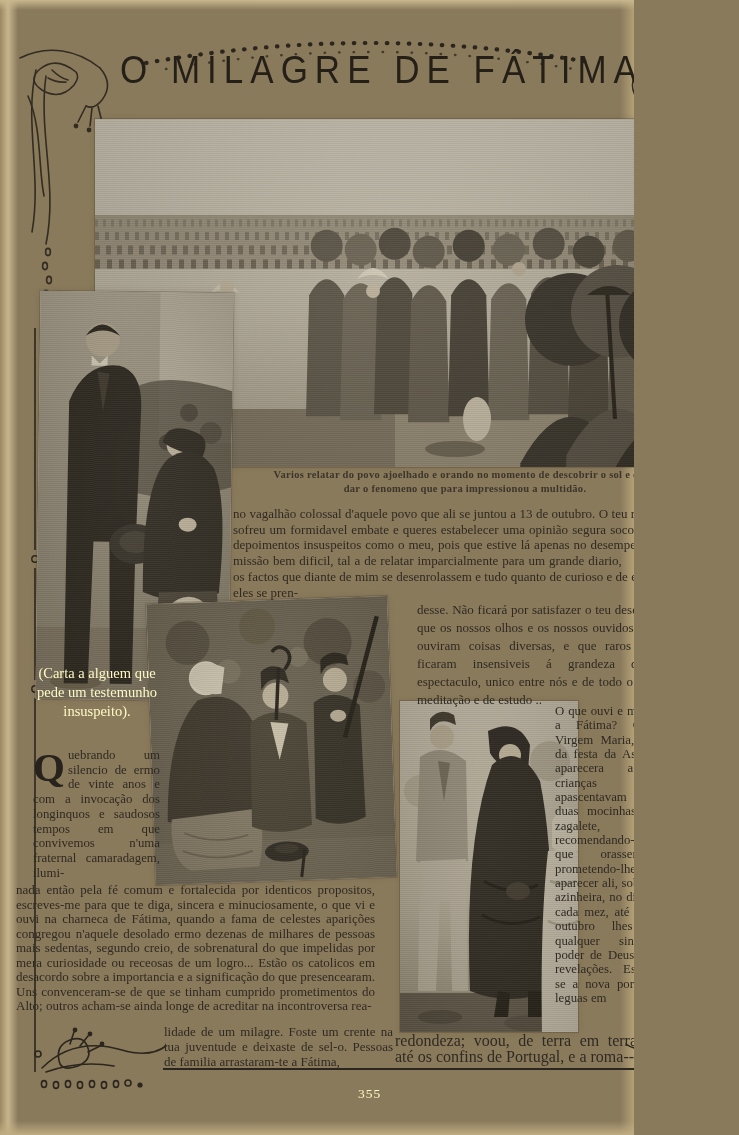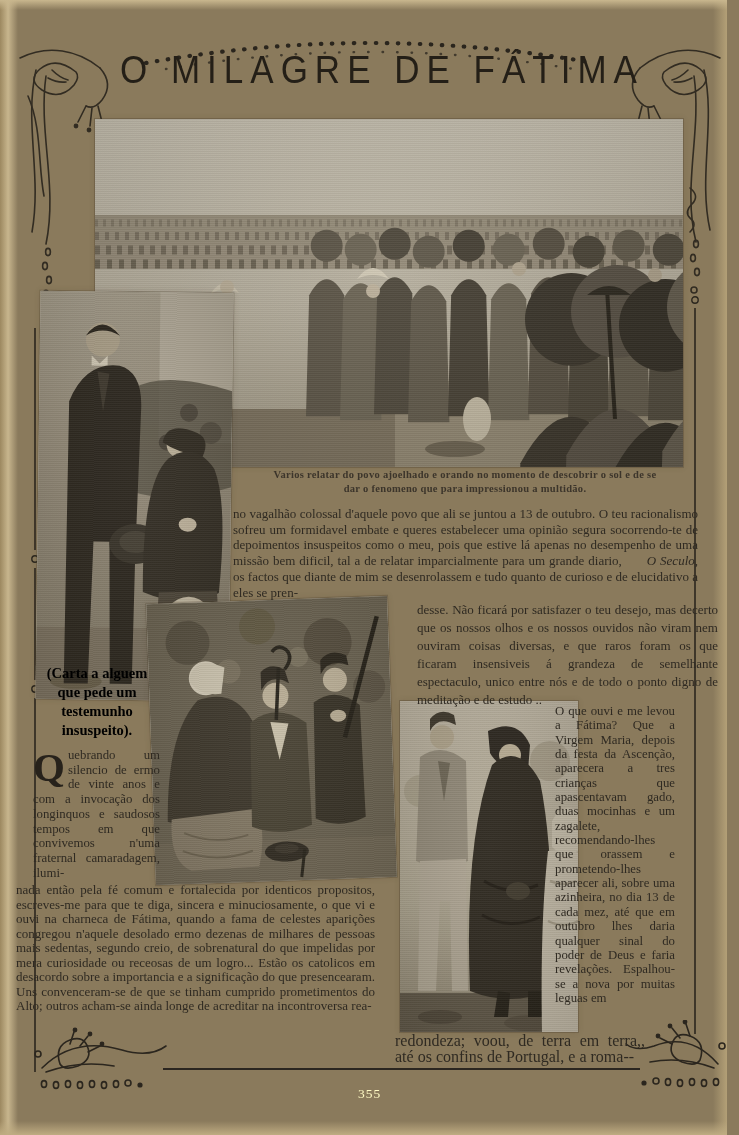--- a/index.html
+++ b/index.html
@@ -1,17 +1,17 @@
 <!DOCTYPE html>
 <html><head>
 <meta charset="utf-8">
 <style>
   html,body{margin:0;padding:0;background:#8a7a5c;}
   #page{
-    position:relative;width:727px;height:1135px;overflow:hidden;
+    position:relative;width:634px;height:1135px;overflow:hidden;
     background:radial-gradient(ellipse at 52% 38%, #efe3c8 0%, #e9dcbe 52%, #dccb a 0%),
                radial-gradient(ellipse at 52% 38%, #efe3c8 0%, #e8dbbd 55%, #d8c7a3 85%, #c5b188 100%);
     font-family:"Liberation Serif","DejaVu Serif",serif;color:#2e2922;
   }
   .edge{position:absolute;pointer-events:none;}
   .edge.left{left:0;top:0;width:18px;height:100%;background:linear-gradient(90deg,#9c8860,#c7b58d 45%,rgba(199,181,141,0));}
   .edge.right{right:0;top:0;width:14px;height:100%;background:linear-gradient(270deg,#b3a077,rgba(179,160,119,0));}
   .edge.top{left:0;top:0;width:100%;height:10px;background:linear-gradient(180deg,#c9b78e,rgba(201,183,142,0));}
   .edge.bottom{left:0;bottom:0;width:100%;height:14px;background:linear-gradient(0deg,#bfac82,rgba(191,172,130,0));}
 
@@ -38,21 +38,21 @@
 
   .txt{position:absolute;text-align:justify;color:#2f2a22;}
   .caption{
     left:233px;top:468px;width:464px;text-align:center;
     font-size:10.5px;line-height:13.5px;font-weight:bold;color:#3c352b;letter-spacing:.3px;
   }
   .intro{left:233px;top:506px;width:465px;font-size:13px;line-height:15.7px;}
   .intro-cont{left:417px;top:601px;width:301px;font-size:13px;line-height:18px;}
   .letter-head{
     left:35px;top:664px;width:124px;text-align:center;
-    font-weight:bold;font-size:14.5px;line-height:19px;color:#000000;
+    font-weight:normal;font-size:14.5px;line-height:19px;color:#fef9c3;
   }
   .letter-col{left:33px;top:748px;width:127px;font-size:12.8px;line-height:14.7px;}
   .dropcap{float:left;font-size:41px;line-height:30px;padding:4px 3px 0 0;font-weight:bold;color:#27221b;}
   .letter-wide{left:16px;top:883px;width:359px;font-size:13px;line-height:14.55px;}
   .letter-indent{left:164px;top:1025px;width:229px;font-size:13px;line-height:14.8px;}
   .bottom-center{left:395px;top:1033px;width:250px;font-size:16px;line-height:15.8px;}
   .right-col{left:555px;top:704px;width:120px;font-size:12.8px;line-height:14.35px;}
   .ital{font-style:italic;margin-left:21px;}
 
   .hrule{position:absolute;left:163px;top:1068px;width:477px;height:2px;background:#2b2620;}
@@ -367,20 +367,21 @@
   <div class="txt intro-cont">desse. Não ficará por satisfazer o teu desejo, mas decerto que os nossos olhos e os nossos ouvidos não viram nem ouviram coisas diversas, e que raros foram os que ficaram insensiveis á grandeza de semelhante espectaculo, unico entre nós e de todo o ponto digno de meditação e de estudo ..</div>
 
   <div class="txt letter-head">(Carta a alguem que pede um testemunho insuspeito).</div>
 
   <div class="txt letter-col">
     <span class="dropcap">Q</span><span>uebrando um silencio de ermo de vinte anos e com a invocação dos longinquos e saudosos tempos em que convivemos n'uma fraternal camaradagem, ilumi-</span>
   </div>
 
   <div class="txt letter-wide">nada então pela fé comum e fortalecida por identicos propositos, escreves-me para que te diga, sincera e minuciosamente, o que vi e ouvi na charneca de Fátima, quando a fama de celestes aparições congregou n'aquele desolado ermo dezenas de milhares de pessoas mais sedentas, segundo creio, de sobrenatural do que impelidas por mera curiosidade ou receosas de um logro... Estão os catolicos em desacordo sobre a importancia e a significação do que presencearam. Uns convenceram-se de que se tinham cumprido prometimentos do Alto; outros acham-se ainda longe de acreditar na incontroversa rea-</div>
 
+  <div class="txt letter-indent">lidade de um milagre. Foste um crente na tua juventude e deixaste de sel-o. Pessoas de familia arrastaram-te a Fátima,</div>
 
   <div class="txt bottom-center">redondeza; voou, de terra em terra,, até os confins de Portugal, e a roma--</div>
 
   <div class="txt right-col">O que ouvi e me levou a Fátima? Que a Virgem Maria, depois da festa da Ascenção, aparecera a tres crianças que apascentavam gado, duas mocinhas e um zagalete, recomendando-lhes que orassem e prometendo-lhes aparecer ali, sobre uma azinheira, no dia 13 de cada mez, até que em outubro lhes daria qualquer sinal do poder de Deus e faria revelações. Espalhou-se a nova por muitas leguas em</div>
 
   <div class="hrule"></div>
 
   <div class="pagenum">355</div>
 
 </div>

